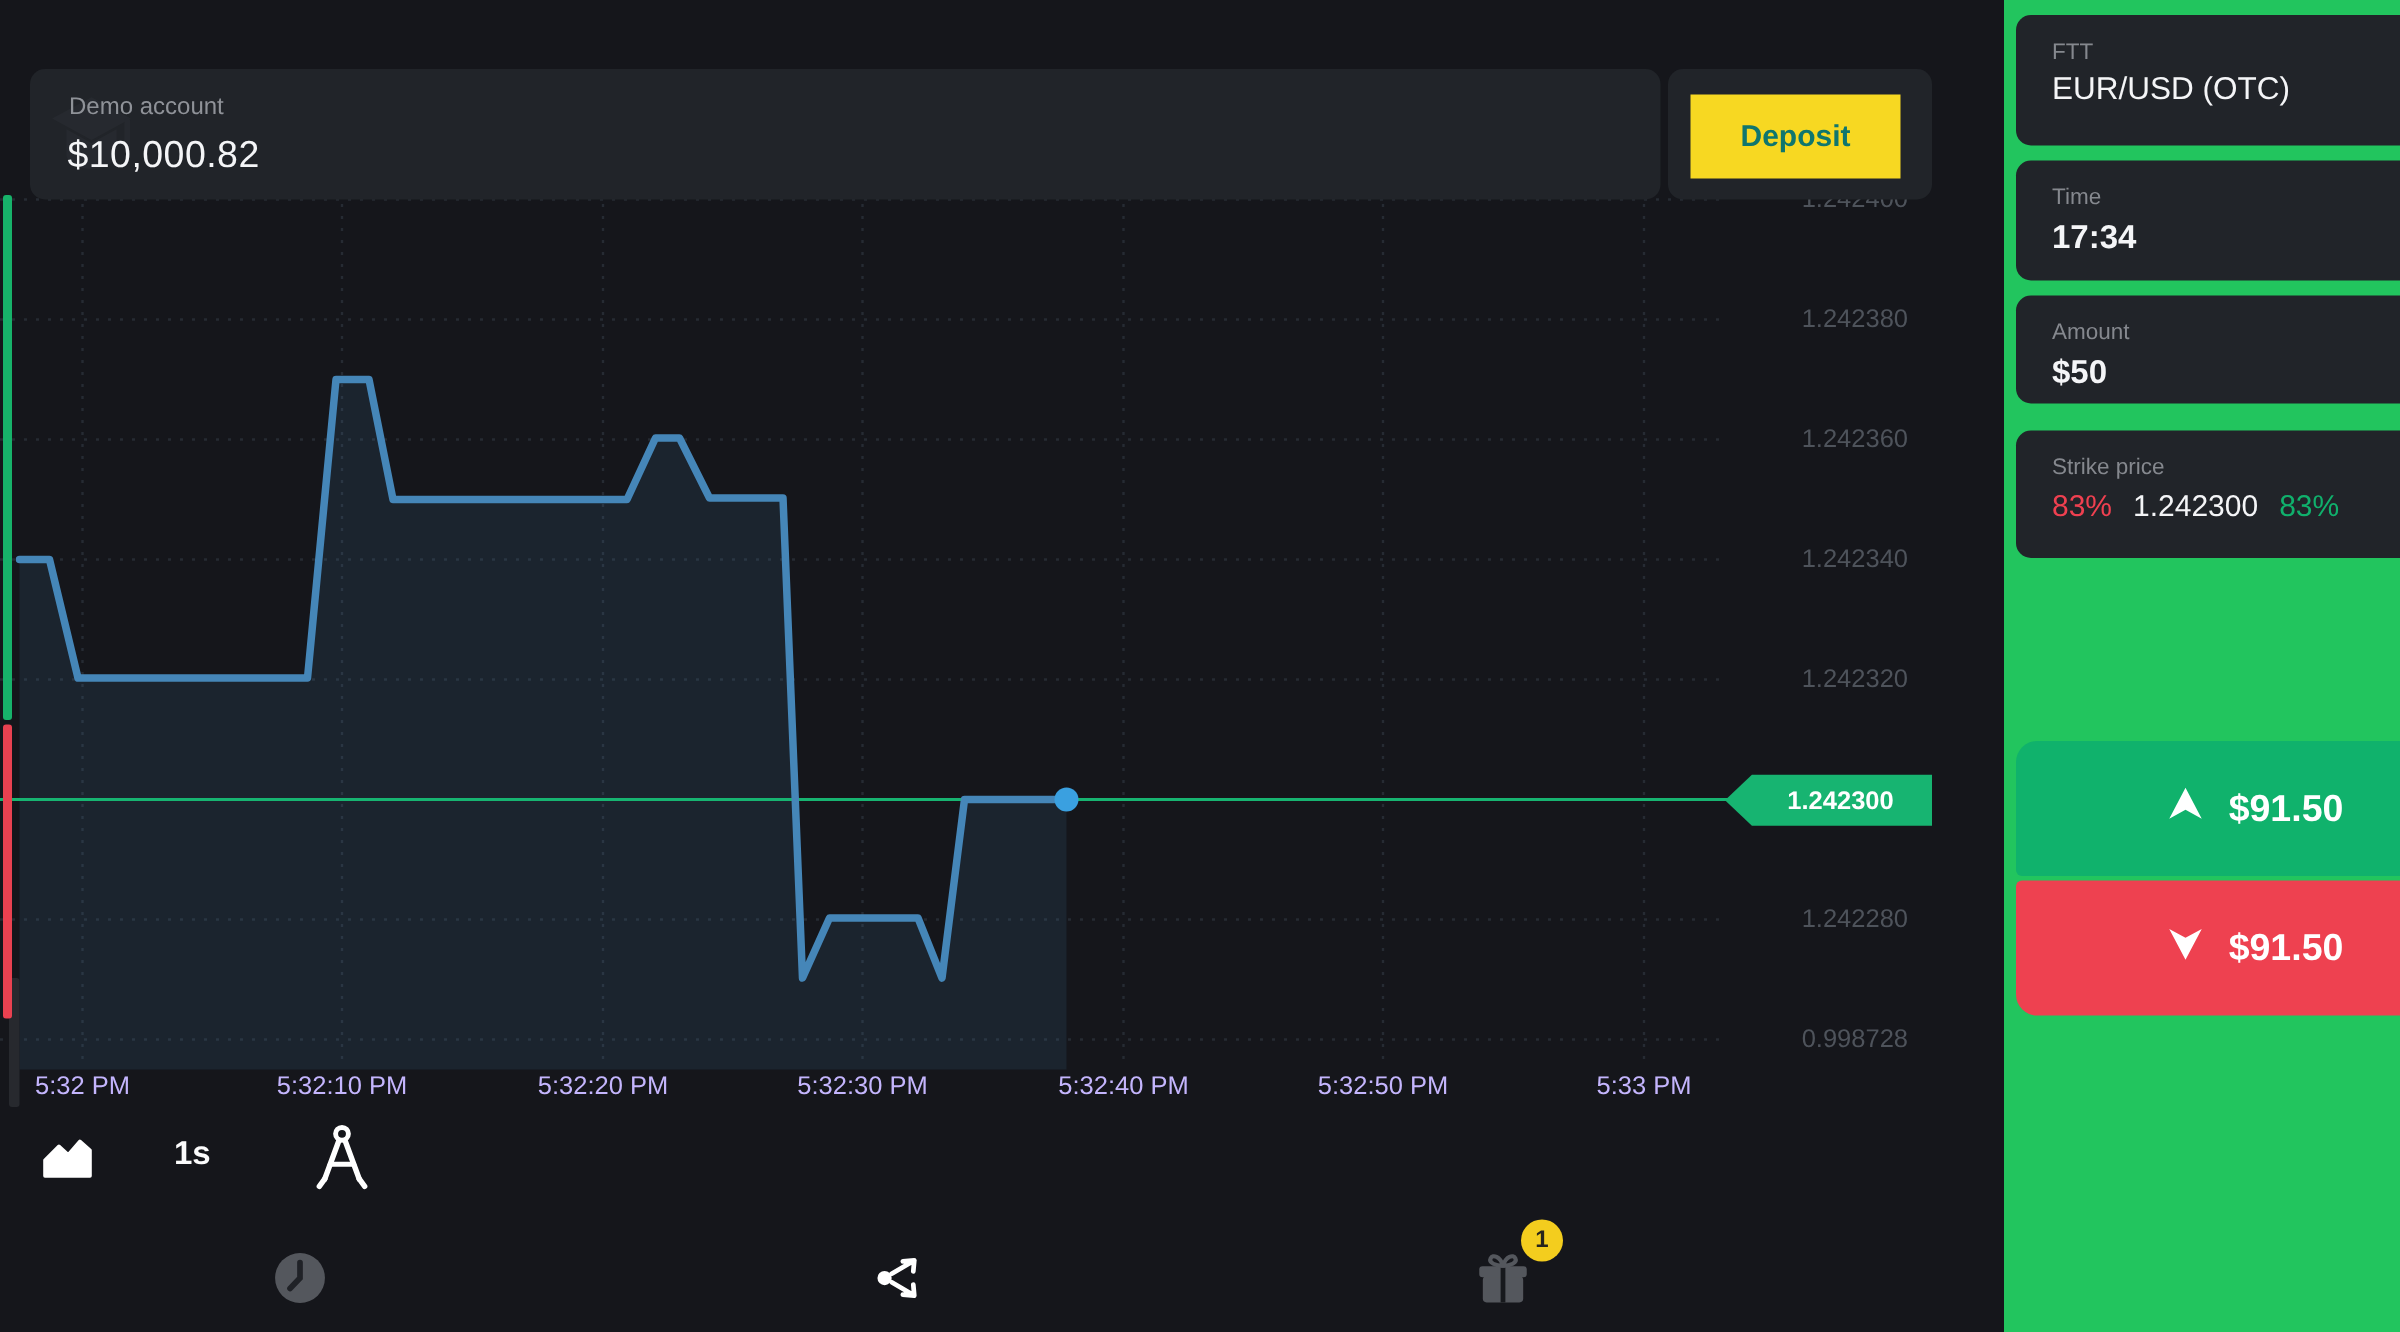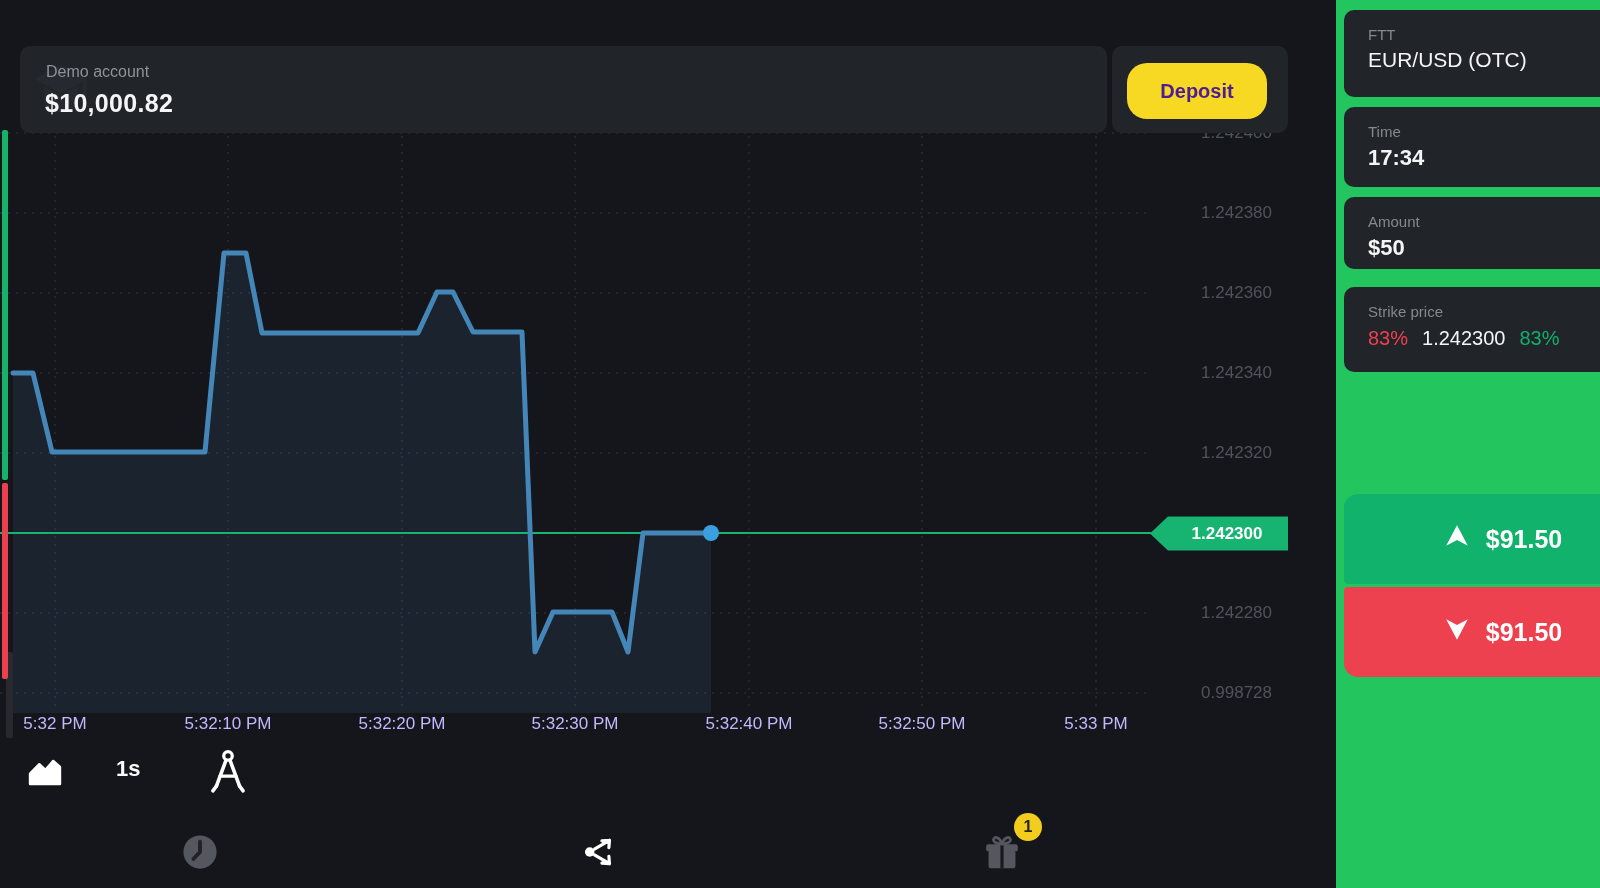--- a/index.html
+++ b/index.html
@@ -8,26 +8,26 @@
     position:relative; width:1600px; height:888px; overflow:hidden;
     background:#15161b;
     font-family:"Liberation Sans", sans-serif;
     -webkit-font-smoothing:antialiased;
   }
   
   .card { position:absolute; background:#212429; border-radius:10px;margin-top:36px; }
   .balance-card { left:20px; top:10px; width:1087px; height:87px; }
   .grad-icon { position:absolute; left:12px; top:14px; opacity:.55; }
   .acct-label { position:absolute; left:26px; top:17px; font-size:16px; color:#8f9298; }
-  .acct-balance { position:absolute; left:25px; top:43px; font-size:25px; font-weight:700; color:#f4f5f7; letter-spacing:.3px; }
+  .acct-balance { position:absolute; left:25px; top:43px; font-size:25px; font-weight:400; color:#f4f5f7; letter-spacing:.3px; }
   .deposit-card { left:1112px; top:10px; width:176px; height:87px; }
   .deposit-btn {
     position:absolute; left:15px; top:17px; width:140px; height:56px;
-    background:#f7d822; border:none; border-radius:20px;
-    font-family:inherit; font-size:20px; font-weight:700; color:#4c1d95; cursor:pointer;
+    background:#f7d822; border:none; border-radius:0;
+    font-family:inherit; font-size:20px; font-weight:700; color:#0f766e; cursor:pointer;
   }
   
   .right-panel { position:absolute; left:1336px; top:0; width:304px; height:888px; background:#22c55e; }
   .rp-card { position:absolute; left:8px; width:286px; background:#212429; border-radius:10px; }
   .rp-label { position:absolute; left:24px; top:16px; font-size:15px; color:#85888e; }
   .rp-value { position:absolute; left:24px; top:38px; font-size:22px; font-weight:700; color:#f4f5f7; }
   .ftt-card   { top:10px;  height:87px; }
   .time-card  { top:107px; height:80px; }
   .amount-card{ top:197px; height:72px;border-radius:10px; }
   .strike-card{ top:287px; height:85px; }

